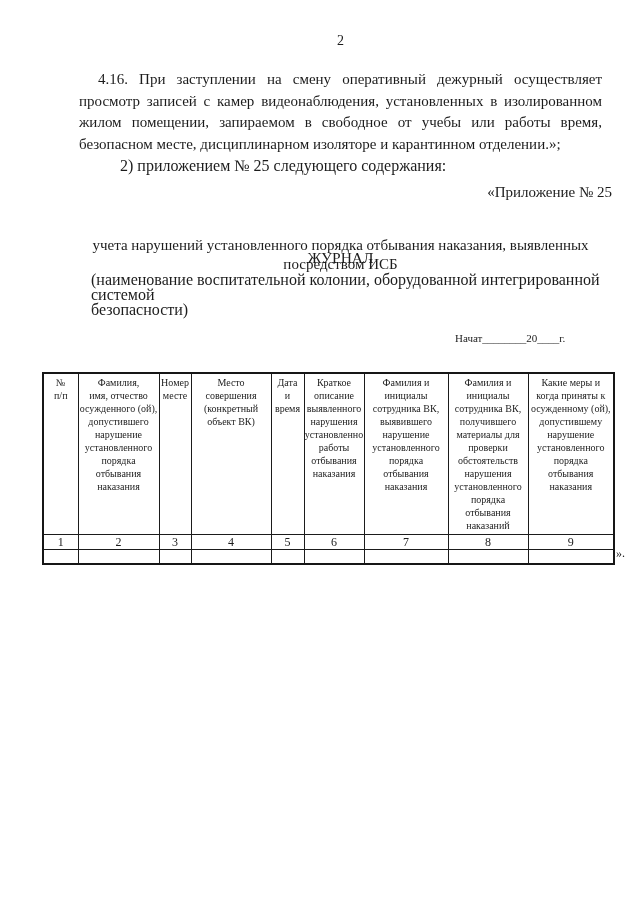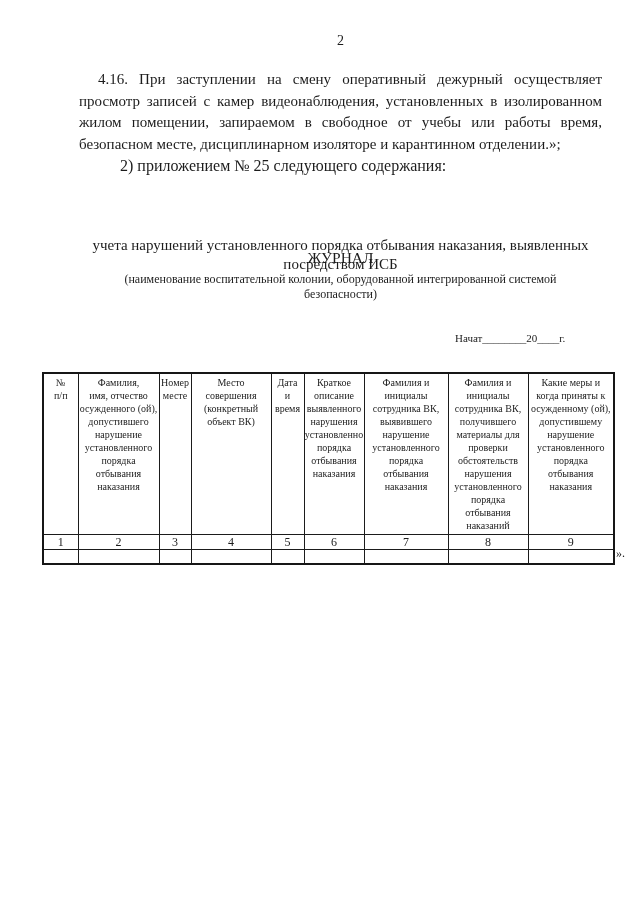--- a/index.html
+++ b/index.html
@@ -65,24 +65,23 @@
     top: 236px;
     left: 59px;
     width: 563px;
     text-align: center;
     font-size: 15px;
     line-height: 18.5px;
   }
   .journal-note {
     position: absolute;
     top: 272px;
-    left: 79px;
-    width: 523px;
-    text-align: center;
-    font-size: 12px;
+    left: 91px;
+    width: 523px;
+    font-size: 16px;
     line-height: 15px;
   }
   .dates {
     position: absolute;
     top: 309px;
     left: 455px;
     font-size: 11px;
     line-height: 19.5px;
     white-space: pre-line;
   }
@@ -131,20 +130,21 @@
 
 <div class="page">
 
   <div class="page-number">2</div>
 
   <p class="para-416">4.16. При заступлении на смену оперативный дежурный осуществляет просмотр записей с камер видеонаблюдения, установленных в изолированном жилом помещении, запираемом в свободное от учебы или работы время, безопасном месте, дисциплинарном изоляторе и карантинном отделении.»;</p>
 
   <p class="para-item2">2) приложением № 25 следующего содержания:</p>
 
   <div class="appendix">
+    <div>«Приложение № 25</div>
   </div>
 
   <div class="journal-title">ЖУРНАЛ</div>
 
   <div class="journal-subtitle" style="white-space: pre-line;">учета нарушений установленного порядка отбывания наказания, выявленных
 посредством ИСБ</div>
 
   <div class="journal-note" style="white-space: pre-line;">(наименование воспитательной колонии, оборудованной интегрированной системой
 безопасности)</div>
 
@@ -184,21 +184,21 @@
 (конкретный
 объект ВК)</td>
         <td>Дата
 и
 время</td>
         <td>Краткое
 описание
 выявленного
 нарушения
 установленно
-порядка
+работы
 отбывания
 наказания</td>
         <td>Фамилия и
 инициалы
 сотрудника ВК,
 выявившего
 нарушение
 установленного
 порядка
 отбывания

